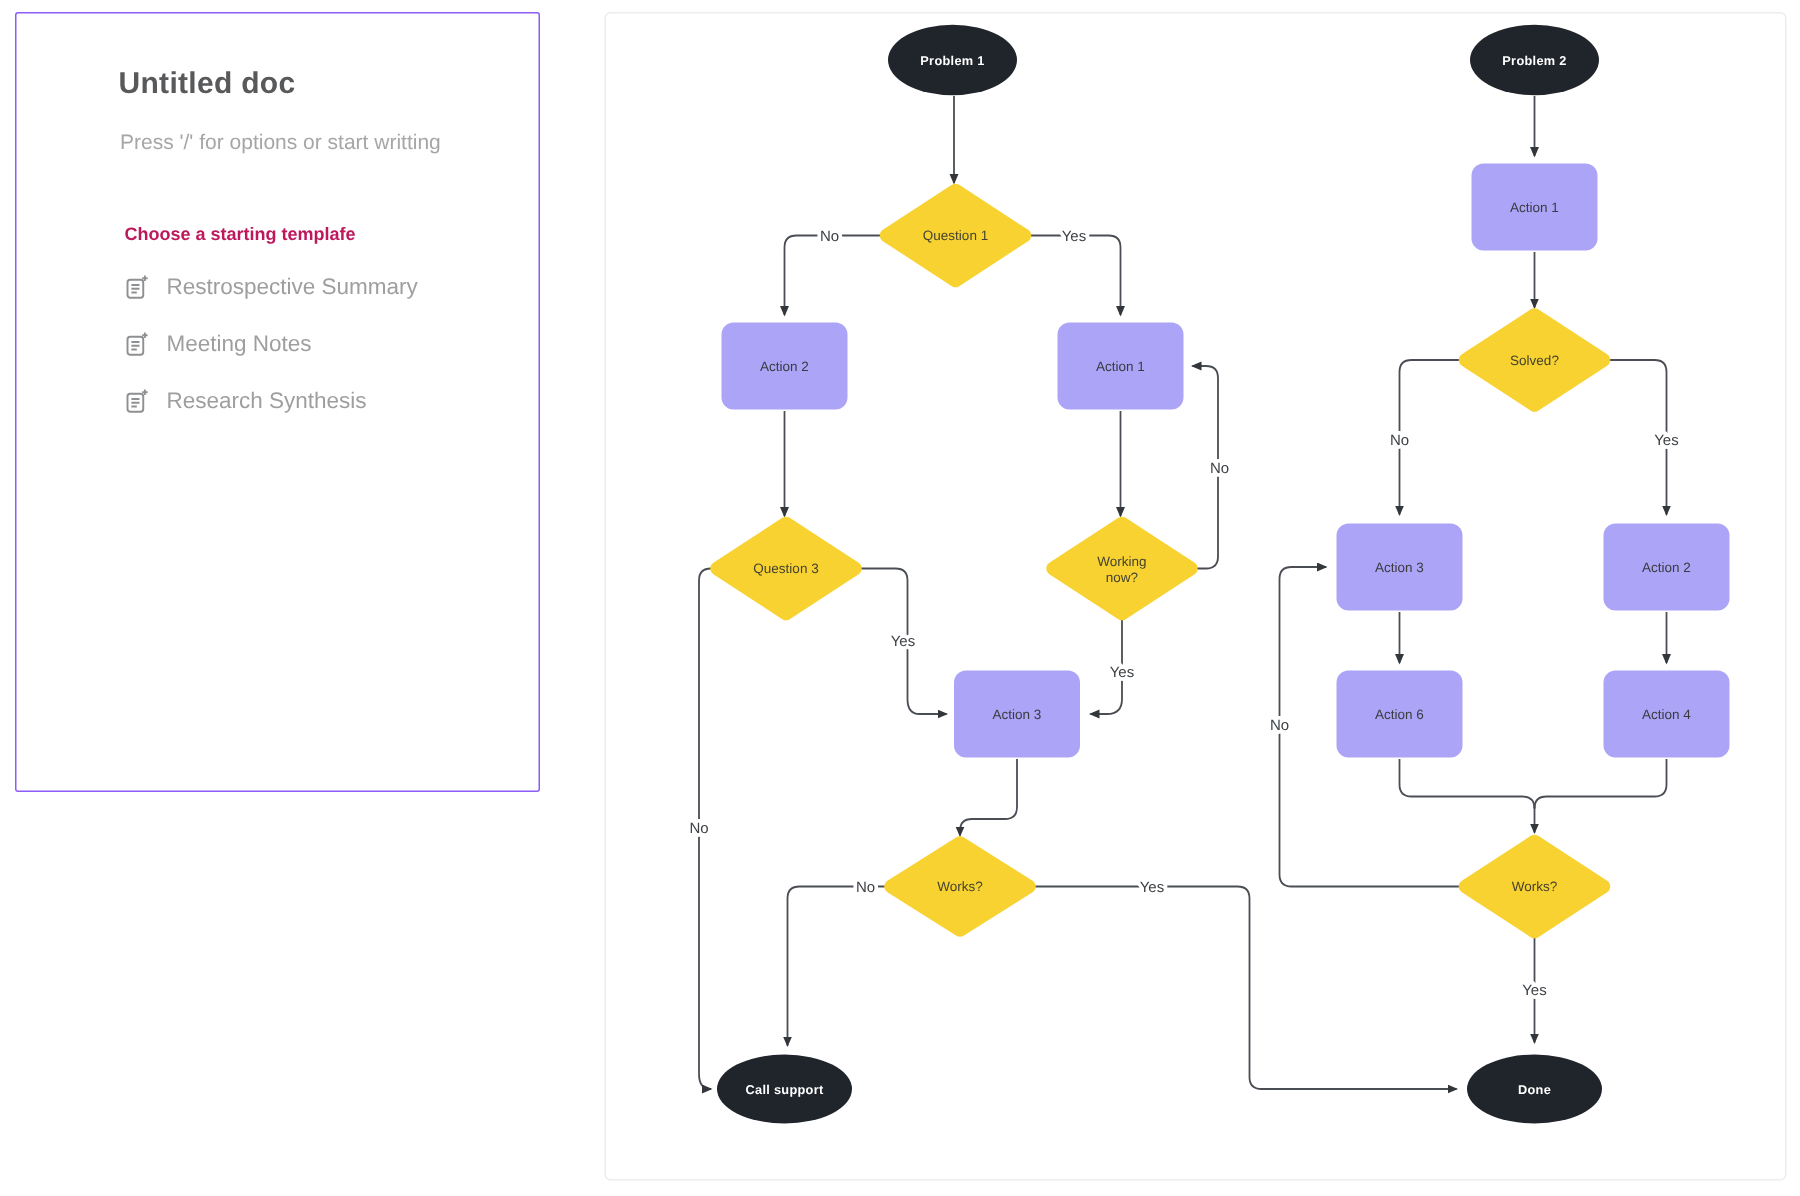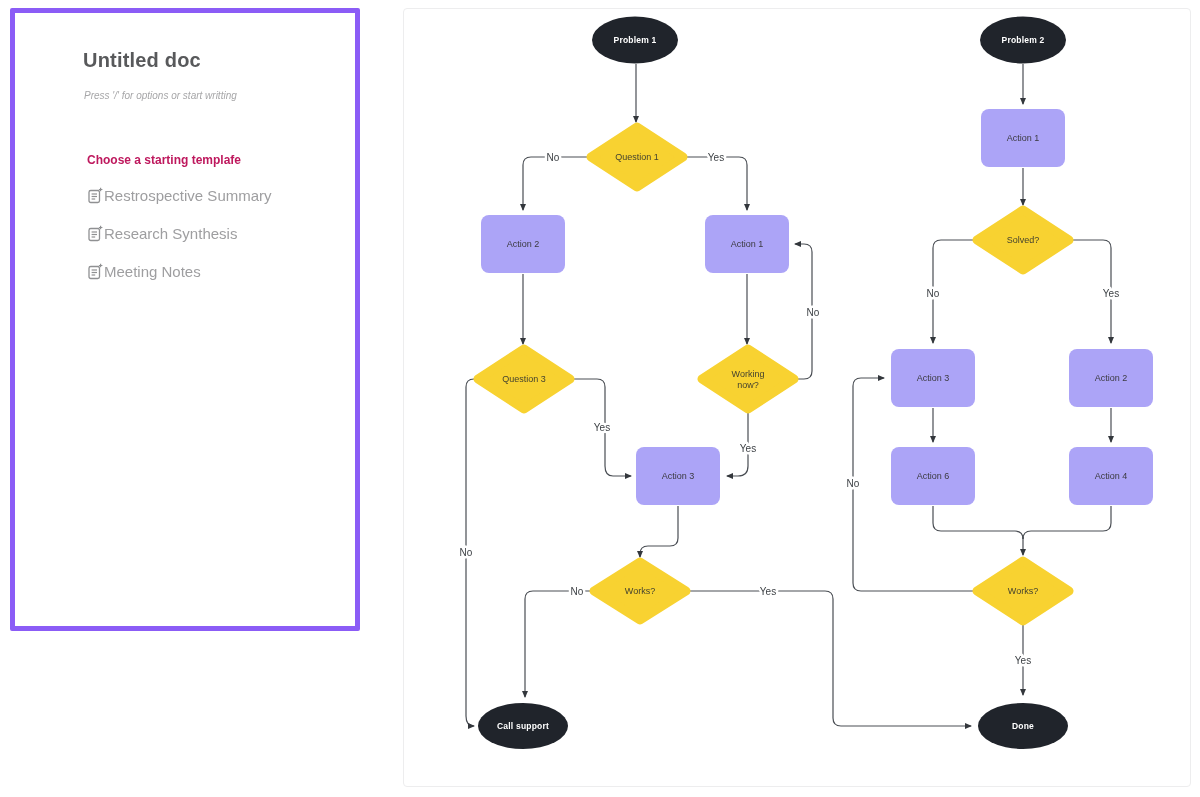--- a/index.html
+++ b/index.html
@@ -2,39 +2,39 @@
 <html><head>
 <meta charset="utf-8">
 <style>
   html,body{margin:0;padding:0;}
   body{
     width:1200px;height:797px;position:relative;background:#ffffff;
     font-family:"Liberation Sans",sans-serif;overflow:hidden;
   }
   
   .doc-panel{
-    position:absolute;left:10px;top:8px;width:350px;height:623px;
-    background:#ffffff;border:5px solid #8b5cf6;border-radius:2px;
+    position:absolute;left:10px;top:8px;width:350px;height:520px;
+    background:#ffffff;border:1px solid #8b5cf6;border-radius:2px;
     box-sizing:border-box;
   }
   .doc-title{
     position:absolute;left:68px;top:36px;
     font-size:20px;font-weight:700;color:#58595b;letter-spacing:.2px;
   }
   .doc-placeholder{
     position:absolute;left:69px;top:77px;
-    font-size:10px;color:#a6a6a8;font-style:italic;
+    font-size:14px;color:#a6a6a8;
   }
   .tpl-heading{
     position:absolute;left:72px;top:140px;
     font-size:12px;font-weight:700;color:#be185d;
   }
   .tpl-list{position:absolute;left:72px;top:163px;width:260px;}
   .tpl-item{
-    height:38px;display:flex;align-items:center;cursor:pointer;
+    height:38px;display:flex;align-items:center;gap:11px;cursor:pointer;
   }
   .tpl-item .lbl{font-size:15px;color:#9e9ea0;}
   .tpl-icon{width:17px;height:17px;flex:0 0 auto;}
   .tpl-icon path, .tpl-icon rect, .tpl-icon line{stroke:#8f9092;fill:none;}
   
   .flow-panel{
     position:absolute;left:403px;top:8px;width:788px;height:779px;
     background:#ffffff;border:1px solid #ededee;border-radius:4px;
     box-sizing:border-box;
   }
@@ -68,31 +68,31 @@
       <span class="lbl">Restrospective Summary</span>
     </div>
     <div class="tpl-item">
       <svg class="tpl-icon" viewBox="0 0 17 17">
         <rect x="2" y="3.5" width="10.5" height="12" rx="1.8" stroke-width="1.3"></rect>
         <line x1="4.6" y1="7" x2="10" y2="7" stroke-width="1.2"></line>
         <line x1="4.6" y1="9.5" x2="10" y2="9.5" stroke-width="1.2"></line>
         <line x1="4.6" y1="12" x2="8.2" y2="12" stroke-width="1.2"></line>
         <path d="M13.6 0.7 V4.3 M11.8 2.5 H15.4" stroke-width="1.2"></path>
       </svg>
-      <span class="lbl">Research Synthesis</span>
+      <span class="lbl">Meeting Notes</span>
     </div>
     <div class="tpl-item">
       <svg class="tpl-icon" viewBox="0 0 17 17">
         <rect x="2" y="3.5" width="10.5" height="12" rx="1.8" stroke-width="1.3"></rect>
         <line x1="4.6" y1="7" x2="10" y2="7" stroke-width="1.2"></line>
         <line x1="4.6" y1="9.5" x2="10" y2="9.5" stroke-width="1.2"></line>
         <line x1="4.6" y1="12" x2="8.2" y2="12" stroke-width="1.2"></line>
         <path d="M13.6 0.7 V4.3 M11.8 2.5 H15.4" stroke-width="1.2"></path>
       </svg>
-      <span class="lbl">Meeting Notes</span>
+      <span class="lbl">Research Synthesis</span>
     </div>
   </div>
 </div>
 
 <div class="flow-panel">
   <svg class="flow-svg" width="786" height="777" viewBox="404 9 786 777">
     <defs>
       <marker id="arr" markerWidth="8" markerHeight="8" refX="6" refY="3" orient="auto" markerUnits="userSpaceOnUse">
         <path d="M0,0 L7,3 L0,6 Z" fill="#33373c"></path>
       </marker>

